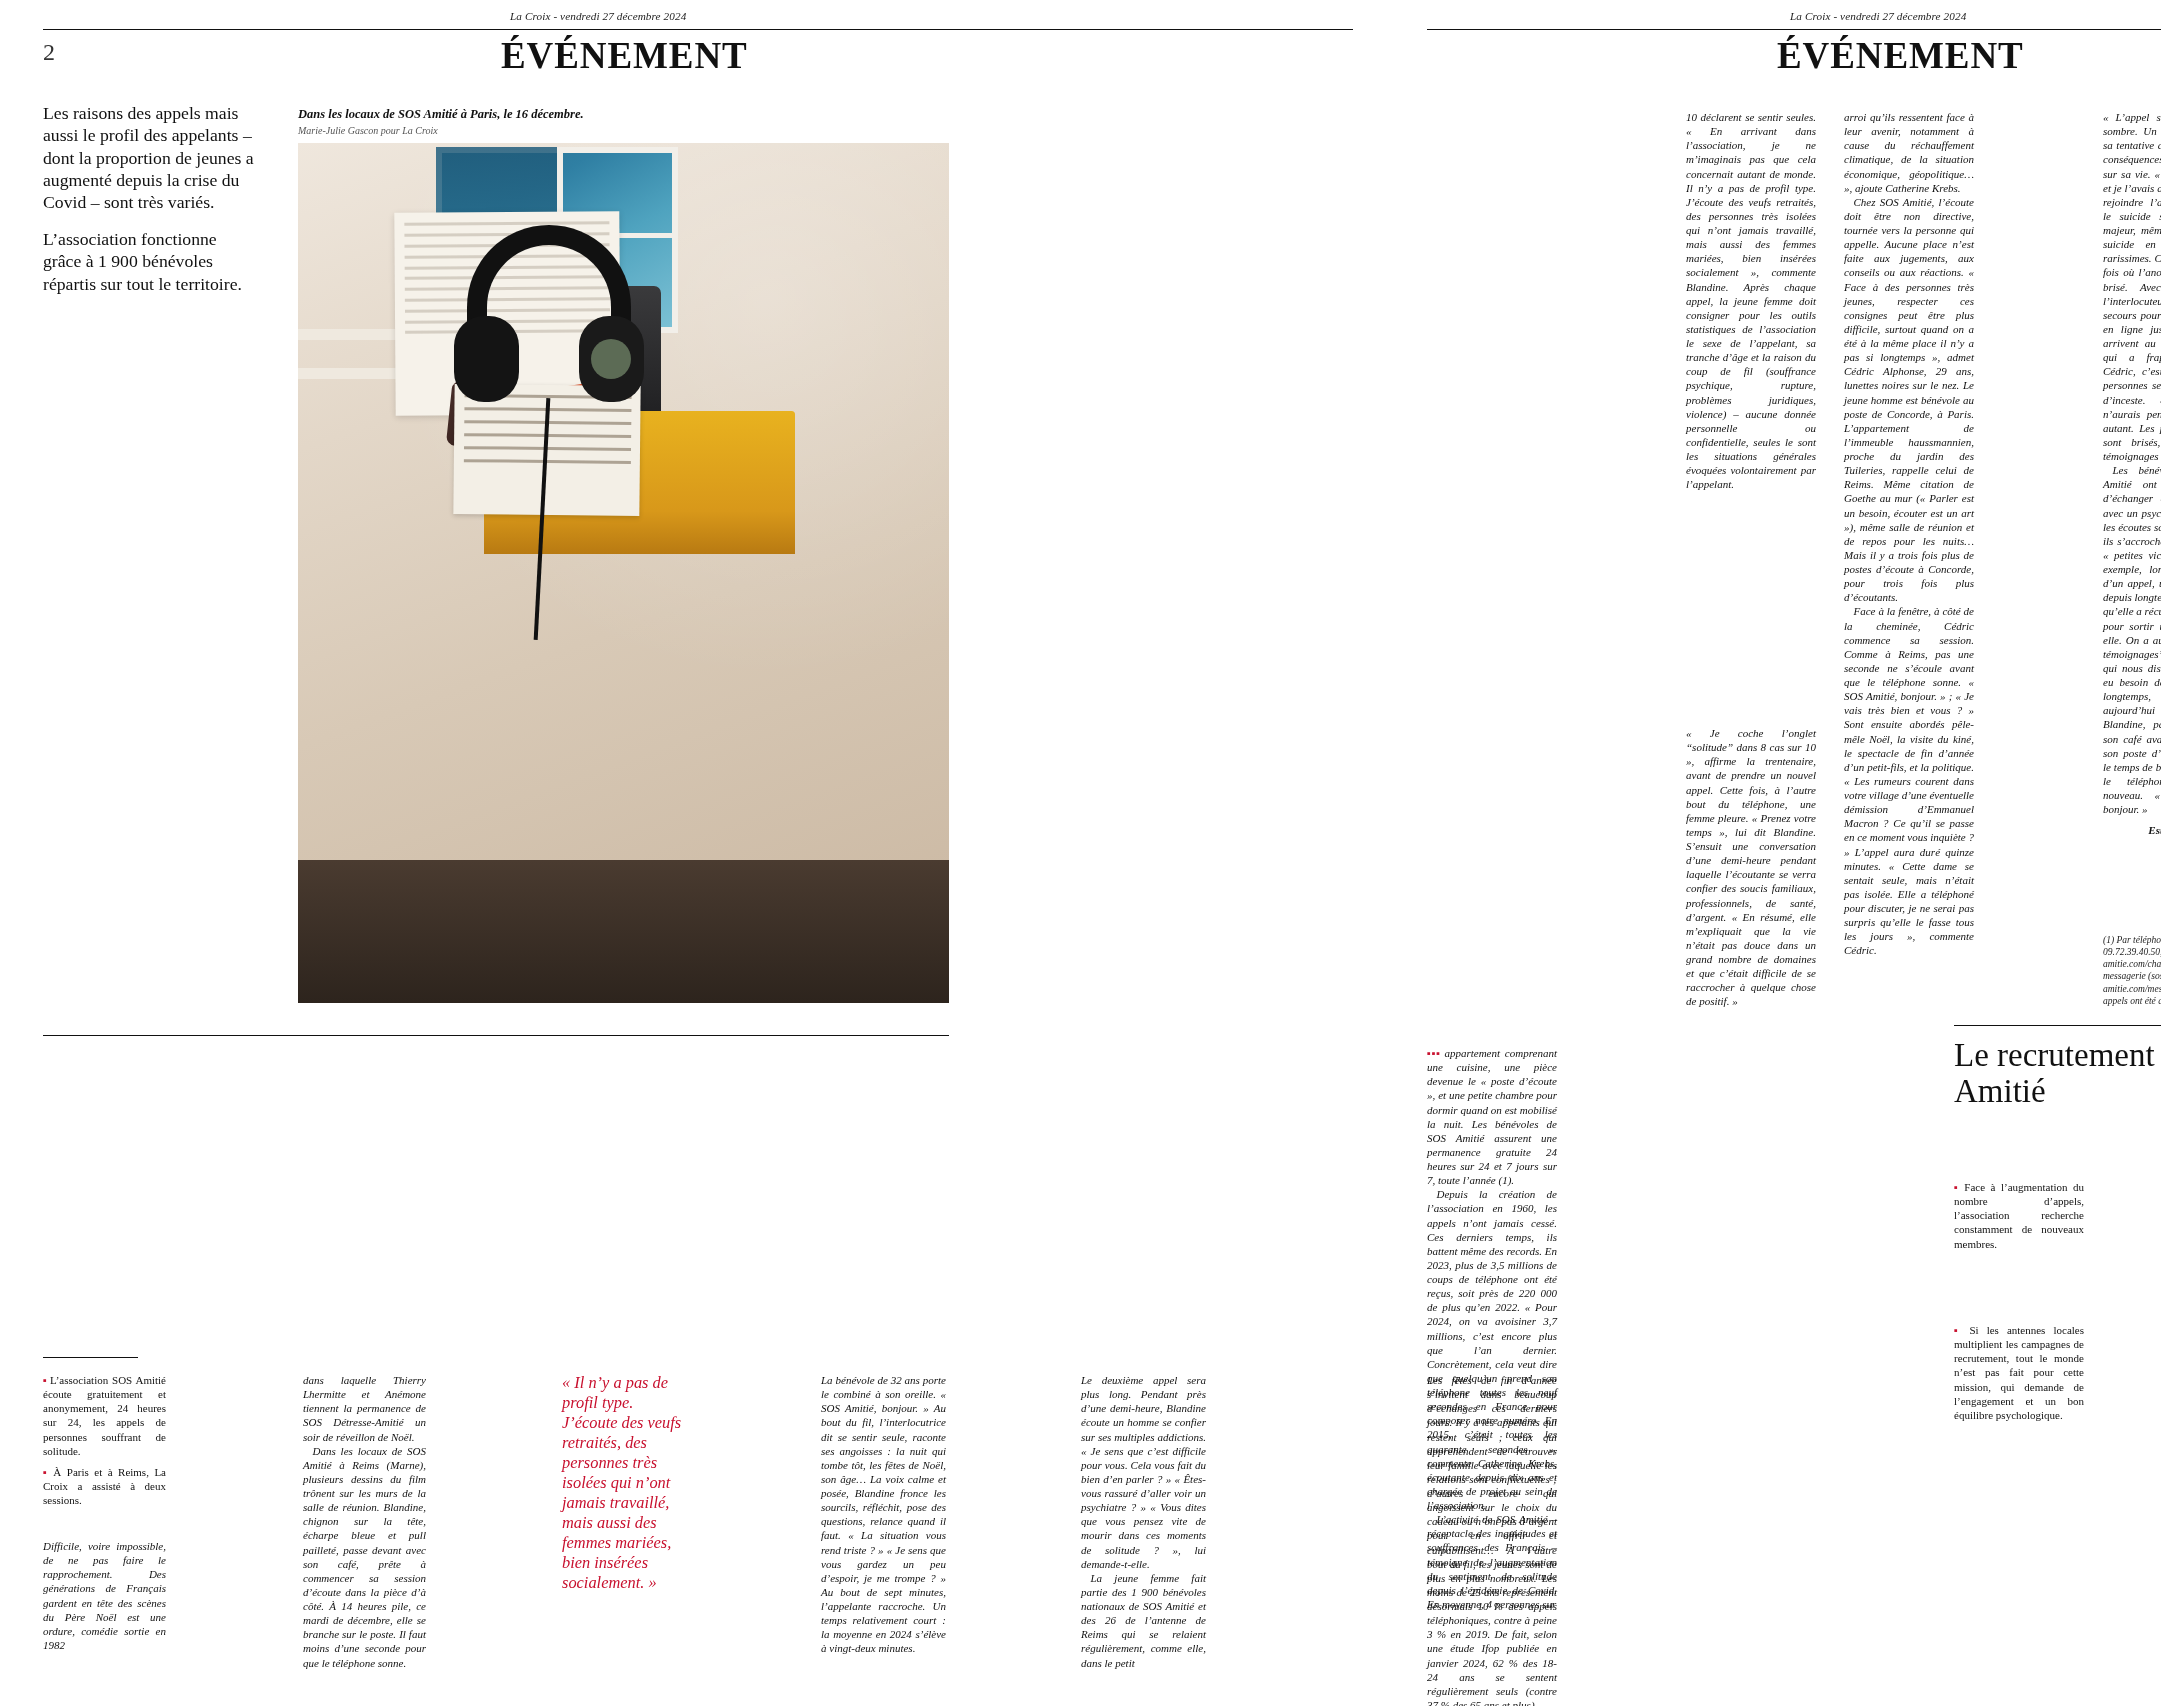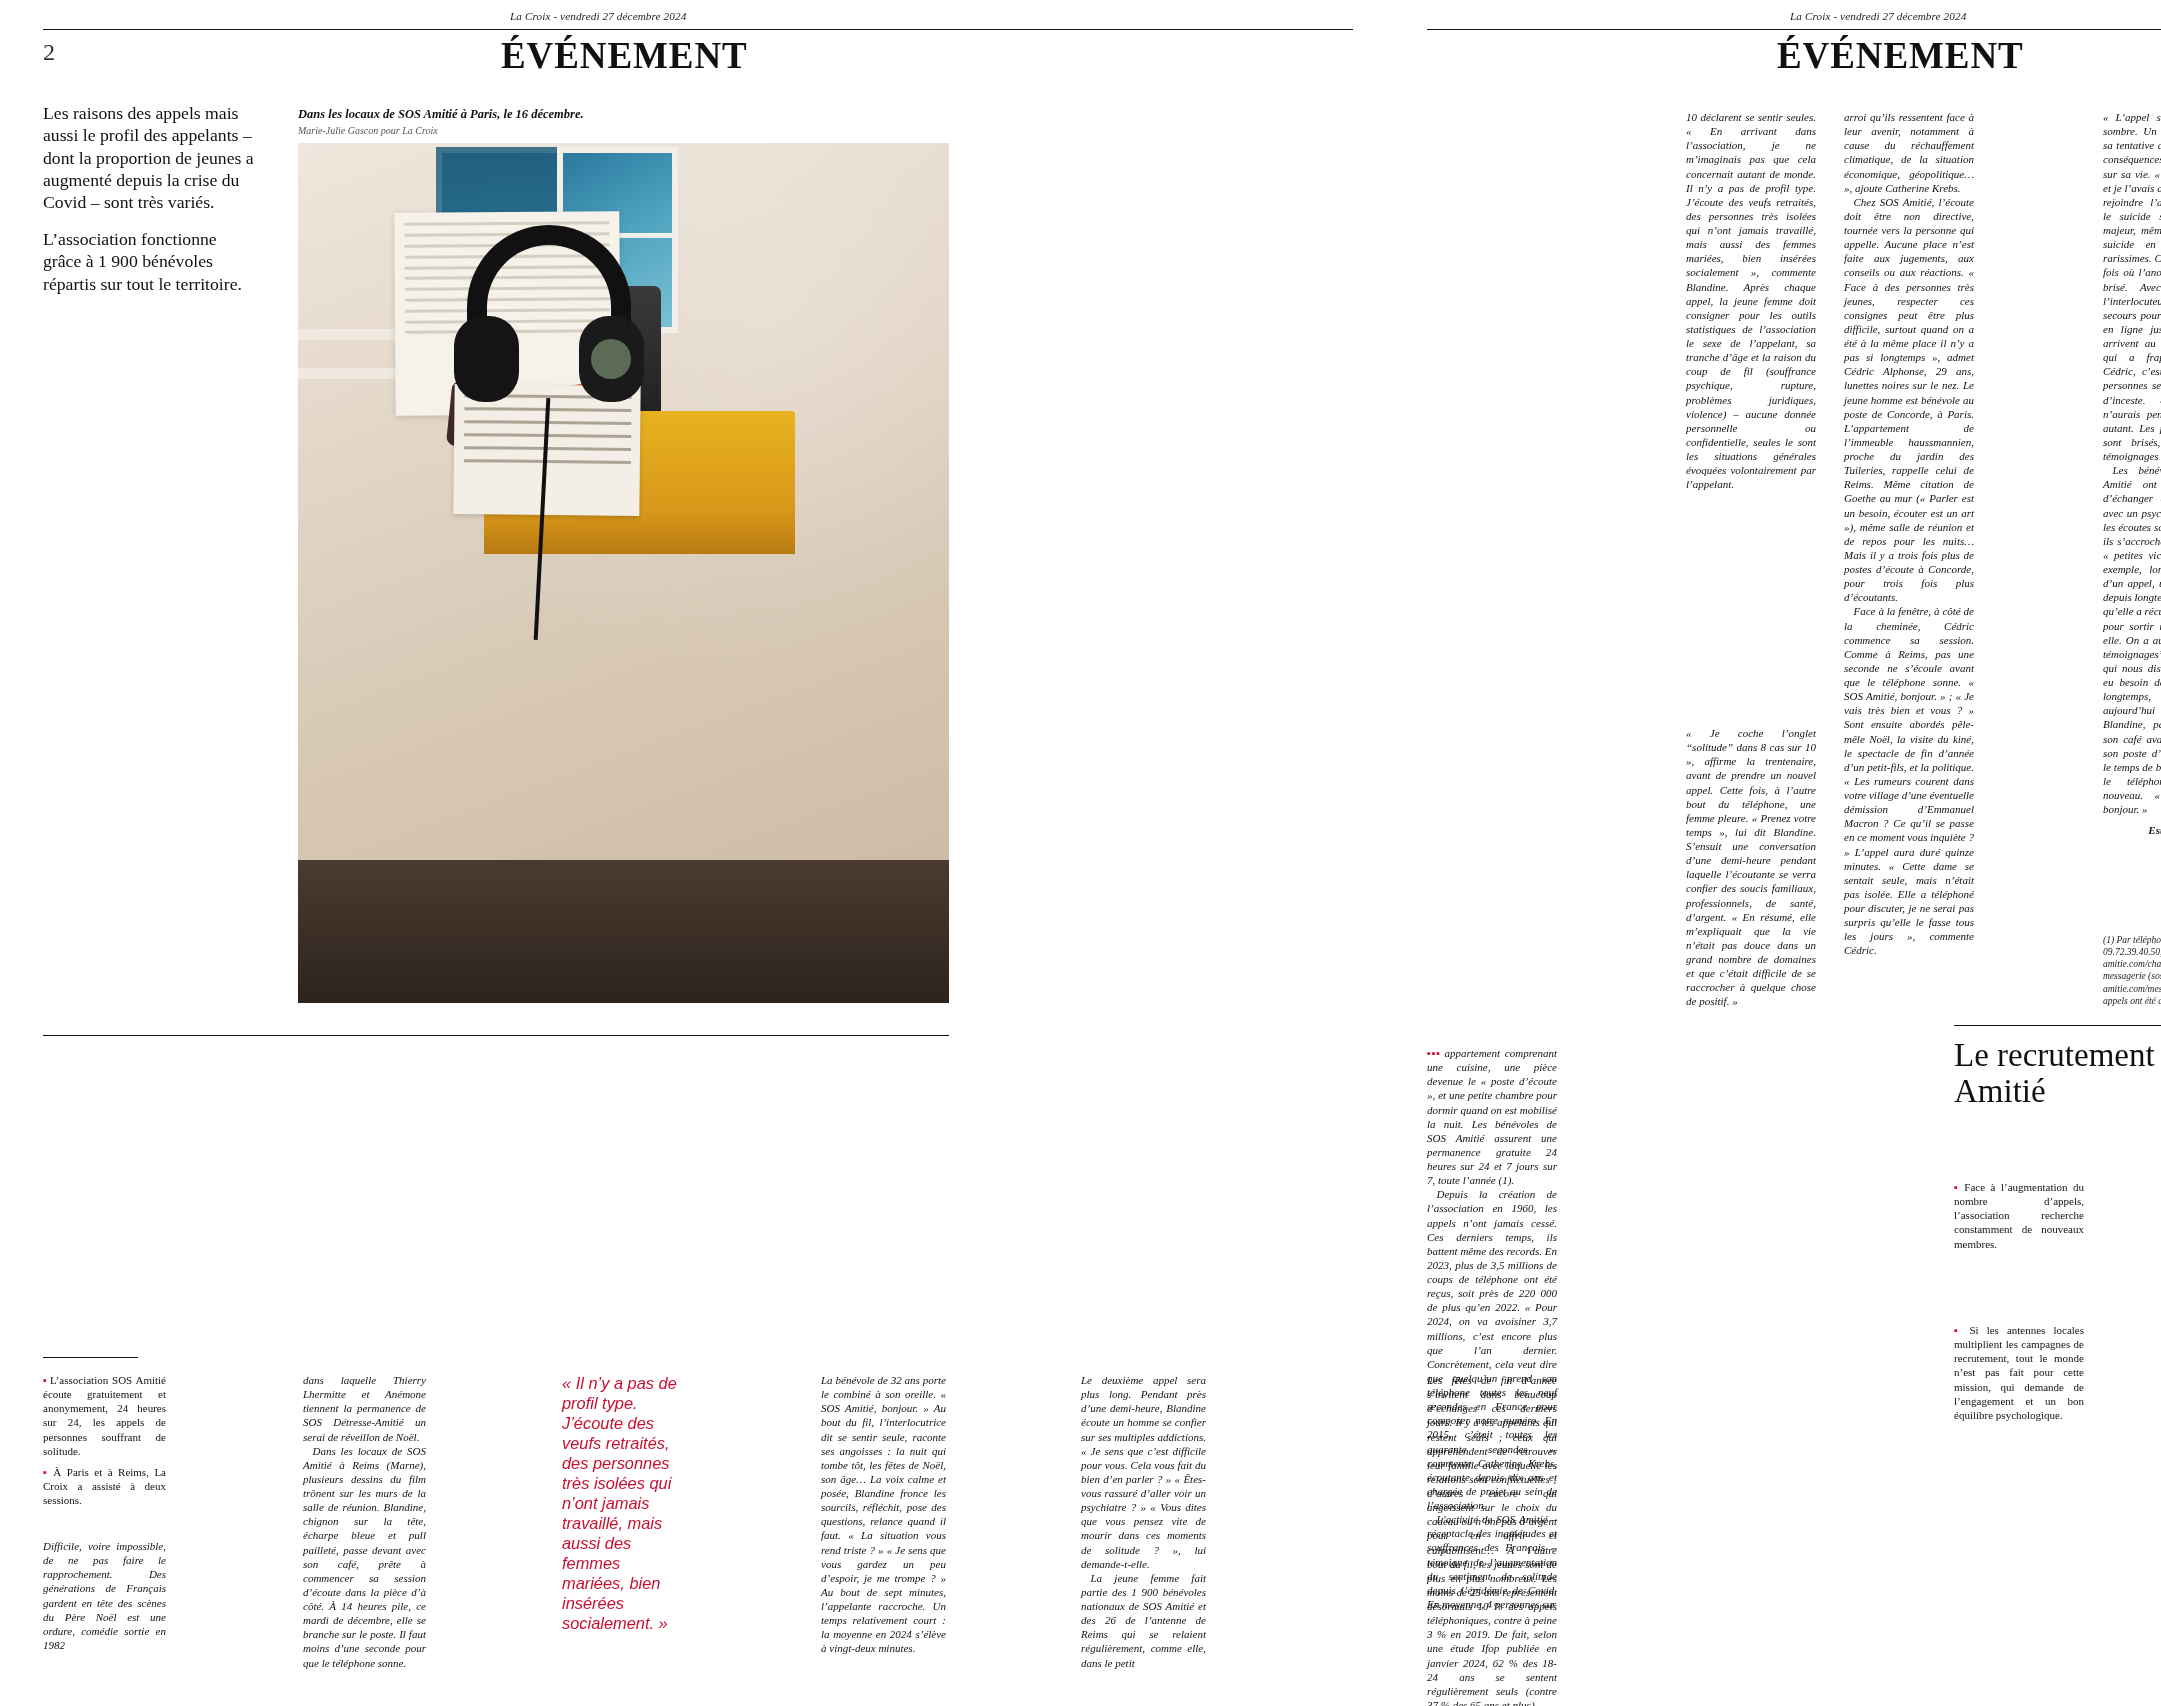--- a/index.html
+++ b/index.html
@@ -187,21 +187,21 @@
   .pullquote {
     position:absolute;
     font-family:"Liberation Serif", serif;
     font-style:italic;
     color:#c8102e;
     font-size:17.3px;
     line-height:1.2;
   }
   .pullquote2 {
     position:absolute;
-    font-family:Liberation Sans, sans-serif;
+    font-family:Liberation Serif, serif;
     font-style:italic;
     color:#c8102e;
     font-size:16.4px;
     line-height:1.22;
   }
 
   .subhead {
     position:absolute;
     font-family:"Liberation Serif", serif;
     font-size:33px;
@@ -305,21 +305,21 @@
     <div>
       <span class="sq">▪ </span><span>À Paris et à Reims, La Croix a assisté à deux sessions.</span>
     </div>
   </div>
 
   <div class="col" style="left:43px; top:1539px; width:123px;">
     <p class="first">Difficile, voire impossible, de ne pas faire le rapprochement. Des générations de Français gardent en tête des scènes du Père Noël est une ordure, comédie sortie en 1982</p>
   </div>
 
   <div class="col" style="left:303px; top:1373px; width:123px;">
-    <p class="first">dans laquelle Thierry Lhermitte et Anémone tiennent la permanence de SOS Détresse-Amitié un serai de réveillon de Noël.</p>
+    <p class="first">dans laquelle Thierry Lhermitte et Anémone tiennent la permanence de SOS Détresse-Amitié un soir de réveillon de Noël.</p>
     <p>Dans les locaux de SOS Amitié à Reims (Marne), plusieurs dessins du film trônent sur les murs de la salle de réunion. Blandine, chignon sur la tête, écharpe bleue et pull pailleté, passe devant avec son café, prête à commencer sa session d’écoute dans la pièce d’à côté. À 14 heures pile, ce mardi de décembre, elle se branche sur le poste. Il faut moins d’une seconde pour que le téléphone sonne.</p>
   </div>
 
   <div class="pullquote2" style="left:562px; top:1373px; width:125px;">« Il n’y a pas de profil type. J’écoute des veufs retraités, des personnes très isolées qui n’ont jamais travaillé, mais aussi des femmes mariées, bien insérées socialement. »</div>
 
   <div class="col" style="left:821px; top:1373px; width:125px;">
     <p class="first">La bénévole de 32 ans porte le combiné à son oreille. « SOS Amitié, bonjour. » Au bout du fil, l’interlocutrice dit se sentir seule, raconte ses angoisses : la nuit qui tombe tôt, les fêtes de Noël, son âge… La voix calme et posée, Blandine fronce les sourcils, réfléchit, pose des questions, relance quand il faut. « La situation vous rend triste ? » « Je sens que vous gardez un peu d’espoir, je me trompe ? » Au bout de sept minutes, l’appelante raccroche. Un temps relativement court : la moyenne en 2024 s’élève à vingt-deux minutes.</p>
   </div>
 
   <div class="col" style="left:1081px; top:1373px; width:125px;">

